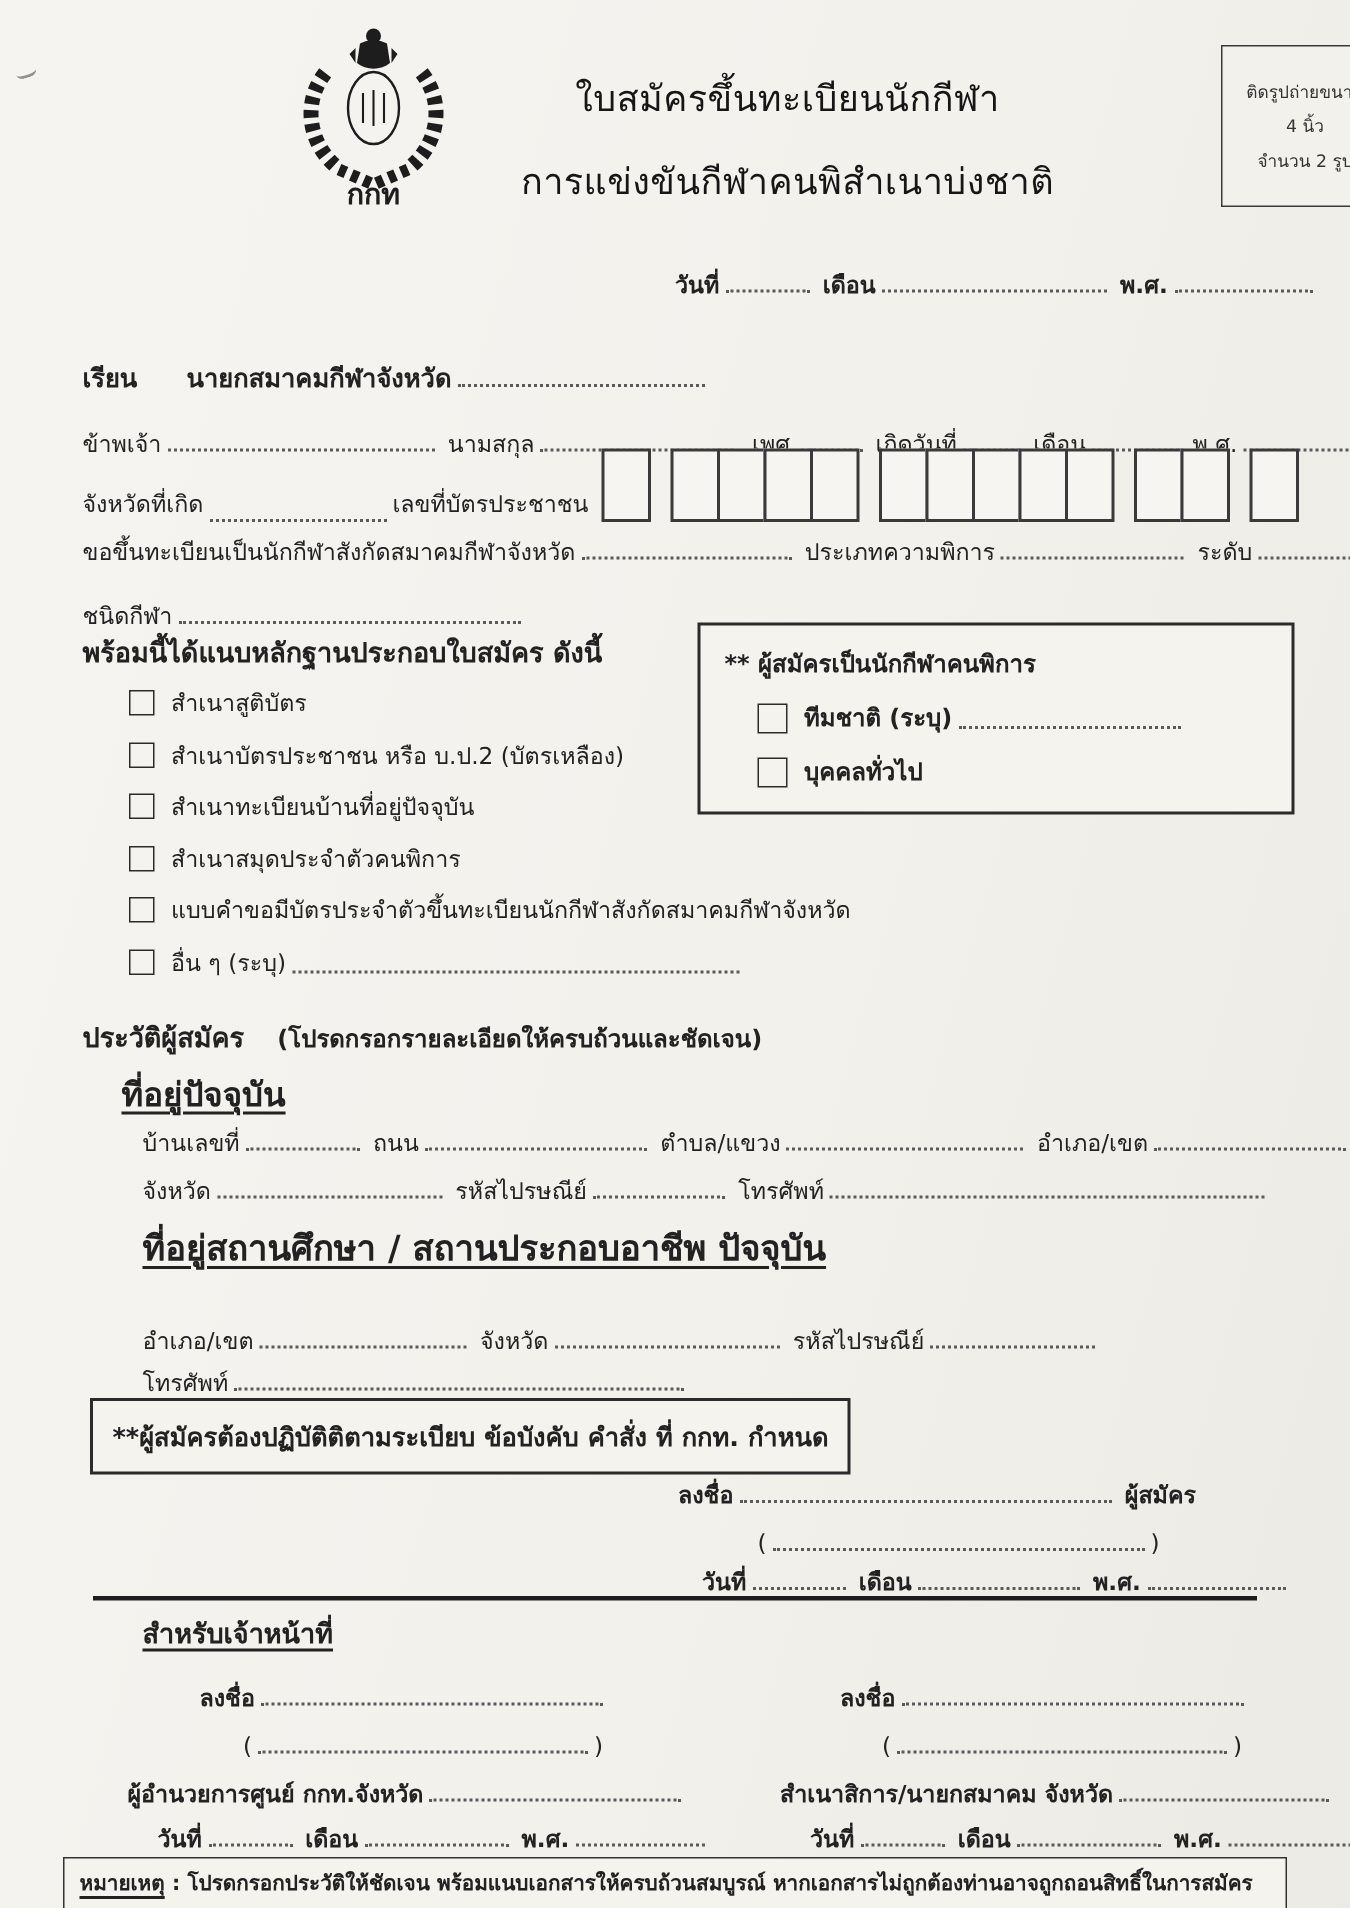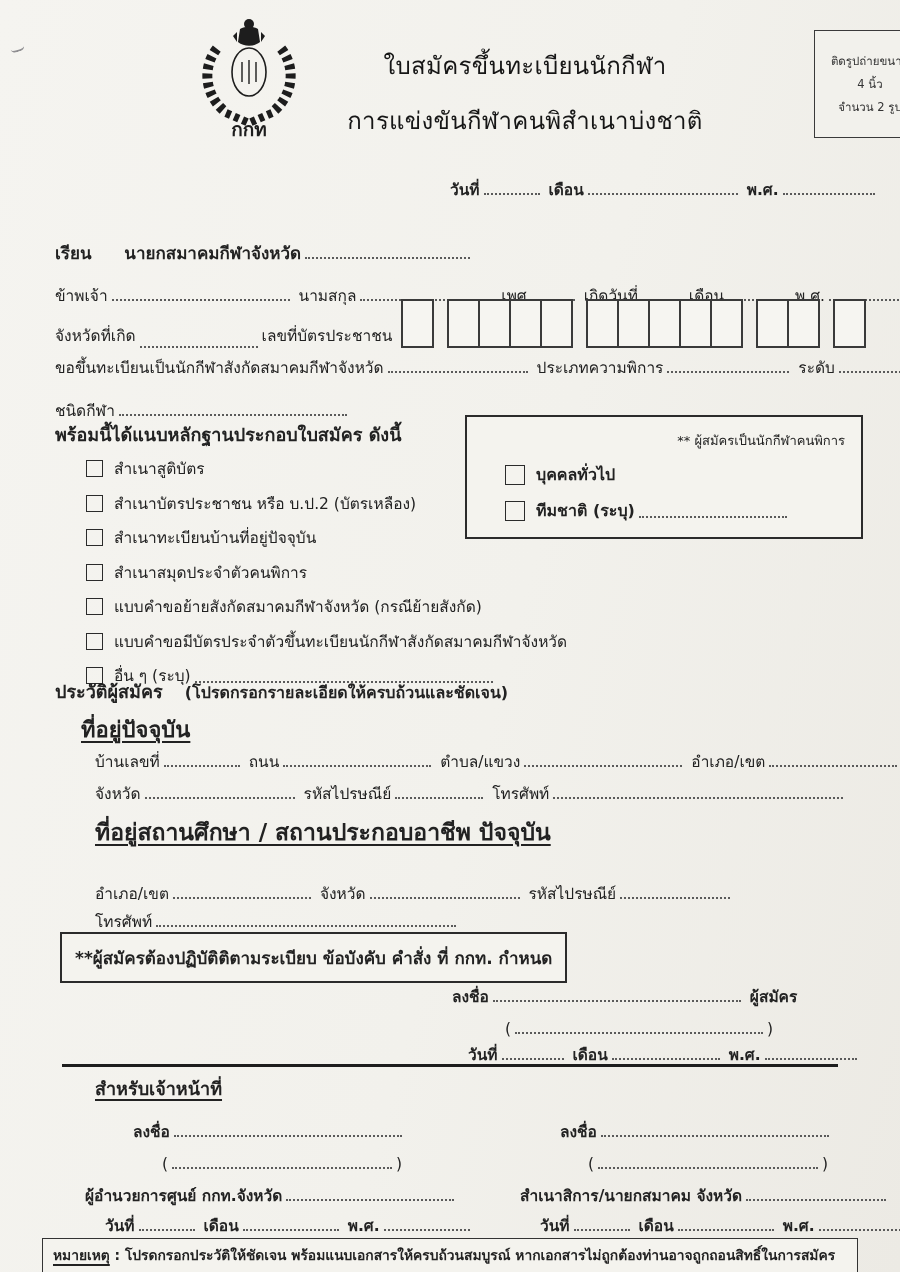--- a/index.html
+++ b/index.html
@@ -17,21 +17,21 @@
   .cb{display:inline-block;width:15px;height:15px;border:1.6px solid #2b2b2b;background:transparent;vertical-align:-2px;margin-right:11px;flex:0 0 auto;}
   .title1,.title2{font-size:24px;font-weight:normal;color:#161616;letter-spacing:.3px;}
   .photo-box{border:1.6px solid #3a3a3a;display:flex;flex-direction:column;justify-content:center;align-items:center;
     font-size:11.5px;line-height:2.0;color:#333;background:#f2f1ec;}
   .idgroups{display:inline-flex;gap:13px;margin-left:9px;vertical-align:middle;}
   .idgroup{display:flex;}
   .idbox{width:29px;height:45px;border:2px solid #3a3a3a;background:#f6f5f1;}
   .idbox + .idbox{margin-left:-2px;}
   .chk-item{display:flex;align-items:center;margin-bottom:9.5px;font-size:15.5px;white-space:nowrap;}
   .type-box{border:2px solid #2b2b2b;padding:13px 16px 14px 16px;background:#f4f3ee;}
-  .type-box .hd{font-size:13px;font-weight:normal;text-align:right;}
+  .type-box .hd{font-size:16px;font-weight:bold;}
   .type-opt{display:flex;align-items:center;margin:11px 0 0 22px;font-size:16px;font-weight:bold;white-space:nowrap;}
   .type-opt .cb{width:18px;height:18px;border-width:1.8px;}
   .rules-box{border:2px solid #2b2b2b;padding:10px 13px;font-size:17px;font-weight:bold;background:#f4f3ee;white-space:nowrap;}
   .hr{background:#1d1d1d;height:3px;}
   .footer-box{border:1.6px solid #333;padding:5px 10px 8px 10px;font-size:13.8px;font-weight:bold;white-space:nowrap;background:#f4f3ee;}
   .penmark{width:14px;height:8px;border-bottom:2px solid rgba(60,60,70,.55);transform:rotate(-18deg);border-radius:40%;}
 </style>
 </head>
 <body>
 
@@ -145,44 +145,40 @@
     <div class="chk-item">
         <span class="cb"></span>
         <span>สำเนาทะเบียนบ้านที่อยู่ปัจจุบัน</span>
       </div>
     <div class="chk-item">
         <span class="cb"></span>
         <span>สำเนาสมุดประจำตัวคนพิการ</span>
       </div>
     <div class="chk-item">
         <span class="cb"></span>
-        <span>แบบคำขอย้ายสังกัดสมาคมกีฬาจังหวัด (กรณีย้ายสังกัด)</span>
-      </div>
-    <div class="chk-item">
-        <span class="cb"></span>
         <span>แบบคำขอมีบัตรประจำตัวขึ้นทะเบียนนักกีฬาสังกัดสมาคมกีฬาจังหวัด</span>
       </div>
     <div class="chk-item">
         <span class="cb"></span>
         <span>อื่น ๆ (ระบุ)</span>
         <span class="bl" style="width:298px;"></span>
       </div>
   </div>
 
   <div class="abs type-box" style="left:465px;top:415px;width:362px;">
     <div class="hd">** ผู้สมัครเป็นนักกีฬาคนพิการ</div>
-    <div class="type-opt">
-      <span class="cb"></span>
-      <span>บุคคลทั่วไป</span>
-    </div>
     <div class="type-opt">
       <span class="cb"></span>
       <span>ทีมชาติ (ระบุ)</span>
         <span class="bl" style="width:148px;"></span>
     </div>
+    <div class="type-opt">
+      <span class="cb"></span>
+      <span>บุคคลทั่วไป</span>
+    </div>
   </div>
 
   <div class="abs" style="left:55px;top:677px;white-space:nowrap;">
     <span class="b" style="font-size:18px;">ประวัติผู้สมัคร</span>
     <span style="display:inline-block;width:12px;"></span>
     <span class="b" style="font-size:16px;">(โปรดกรอกรายละเอียดให้ครบถ้วนและชัดเจน)</span>
   </div>
 
   <div class="abs b u" style="left:81px;top:712px;font-size:22px;">ที่อยู่ปัจจุบัน</div>
 

